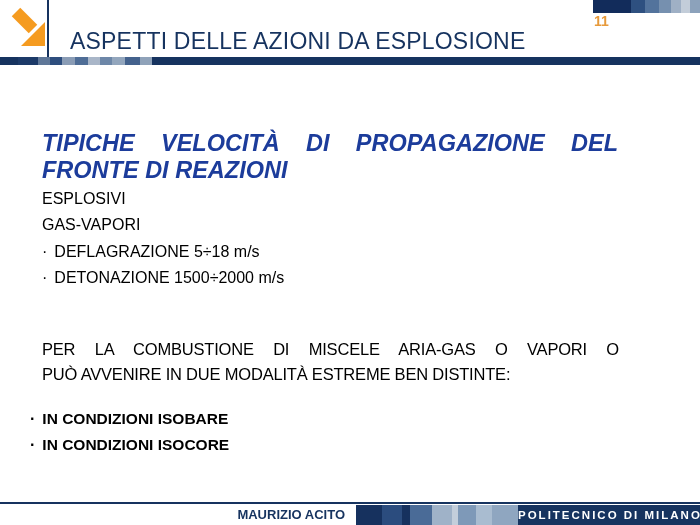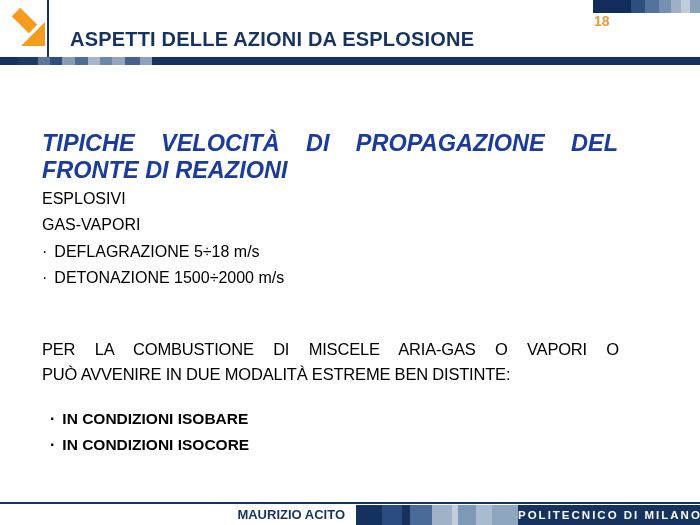--- a/index.html
+++ b/index.html
@@ -10,42 +10,42 @@
     --text-black:#000000;
   }
   *{margin:0;padding:0;box-sizing:border-box;}
   body{background:#fff;font-family:"Liberation Sans", sans-serif;}
   .slide{position:relative;width:700px;height:525px;background:#ffffff;overflow:hidden;}
 
   
   .logo-box{position:absolute;left:10px;top:5px;width:38px;height:46px;}
   .header-vline{position:absolute;left:47px;top:0;width:2px;height:57px;background:var(--navy);}
   .slide-title{position:absolute;left:70px;top:28px;width:520px;
-    font-size:20px;font-weight:bold;color:var(--navy);letter-spacing:0.2px;white-space:nowrap;}
+    font-size:23px;font-weight:normal;color:var(--navy);letter-spacing:0.2px;white-space:nowrap;}
   .mini-grad{position:absolute;left:593px;top:0;width:107px;height:13px;
     background:linear-gradient(90deg,#122C5B 0 38px,#2E5080 38px 52px,#53739C 52px 66px,
       #7690AF 66px 78px,#9FB0C5 78px 88px,#C3CDD9 88px 97px,#8CA2BB 97px 107px);}
   .page-number{position:absolute;left:594px;top:13px;font-size:14px;font-weight:bold;
     color:var(--page-orange);}
   .title-rule{position:absolute;left:0;top:57px;width:700px;height:8px;
     background:linear-gradient(90deg,#16335F 0 18px,#1C3A68 18px 38px,#5F7798 38px 50px,
       #2E4E7E 50px 62px,#8A9CB5 62px 75px,#4F6D96 75px 88px,#A9B6C8 88px 100px,
       #6D87A8 100px 112px,#93A6BD 112px 125px,#44628D 125px 140px,#8FA2B9 140px 152px,
       #16335F 152px 100%);}
   .heading{position:absolute;left:42px;top:130px;width:576px;
     color:var(--royal-blue);font-size:23.5px;font-weight:bold;line-height:27px;font-style:italic;}
   .heading .just{text-align:justify;text-align-last:justify;}
   .velocity-list{position:absolute;left:42px;top:186px;width:576px;
     color:var(--text-black);font-size:16px;font-weight:normal;line-height:26.4px;}
   .bullet{display:inline-block;margin-right:7px;font-size:16px;}
   .paragraph{position:absolute;left:42px;top:337px;width:577px;
     color:var(--text-black);font-size:16.5px;font-weight:normal;line-height:25.3px;
     letter-spacing:-0.2px;}
   .paragraph .just{text-align:justify;text-align-last:justify;}
-  .mode-list{position:absolute;left:50px;top:406px;width:576px;
+  .mode-list{position:absolute;left:30px;top:406px;width:576px;
     color:var(--text-black);font-size:15.5px;font-weight:bold;line-height:26.4px;}
 
   
   .footer-hairline{position:absolute;left:0;top:502px;width:700px;height:2px;background:var(--navy);}
   .footer-author{position:absolute;left:0;top:505px;width:350px;height:36px;line-height:20px;
     text-align:right;padding-right:5px;font-size:13px;font-weight:bold;color:var(--navy);}
   .footer-strip{position:absolute;left:356px;top:505px;width:162px;height:20px;
     background:linear-gradient(90deg,#16315E 0 26px,#2B4C7E 26px 46px,#16315E 46px 54px,
       #4A6B97 54px 76px,#9FB2C8 76px 96px,#C3CEDB 96px 102px,#7E99B8 102px 120px,
       #A9BCD0 120px 136px,#8FA6C0 136px 162px);}
@@ -60,21 +60,21 @@
 
   <div class="logo-box">
     <svg width="38" height="46" viewBox="0 0 38 46">
       <line x1="6" y1="7" x2="23" y2="24" stroke="#F59B20" stroke-width="12"></line>
       <polygon points="35,41 35,17 11,41" fill="#F59B20"></polygon>
     </svg>
   </div>
   <div class="header-vline"></div>
   <div class="slide-title">ASPETTI DELLE AZIONI DA ESPLOSIONE</div>
   <div class="mini-grad"></div>
-  <div class="page-number">18</div>
+  <div class="page-number">11</div>
   <div class="title-rule"></div>
 
   <div class="heading">
     <div class="just">TIPICHE VELOCITÀ DI PROPAGAZIONE DEL</div>
     <div>FRONTE DI REAZIONI</div>
   </div>
 
   <div class="velocity-list">
     <div>ESPLOSIVI</div>
     <div>GAS-VAPORI</div>

